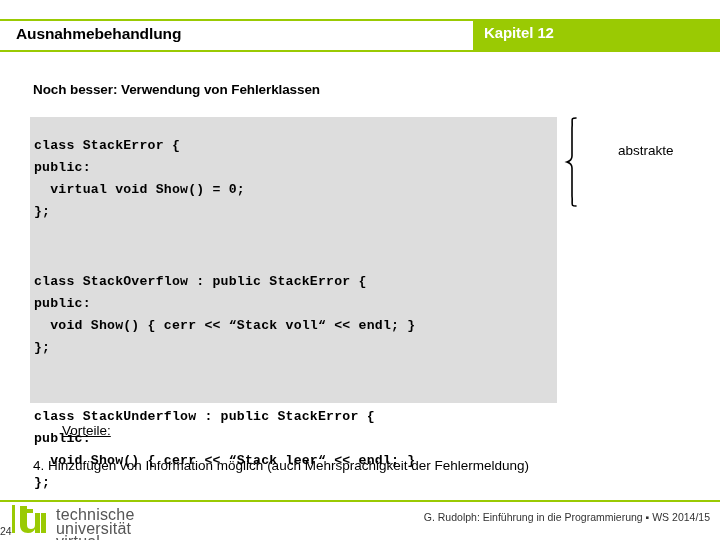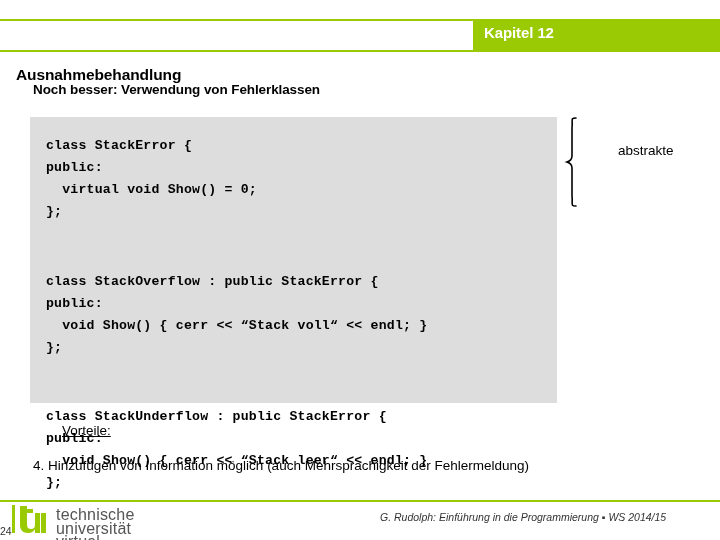--- a/index.html
+++ b/index.html
@@ -36,21 +36,20 @@
   }
   #header-title {
     position: absolute;
     left: 16px;
     top: 4px;
     font-size: 15.5px;
     font-weight: bold;
     color: #000000;
     letter-spacing: -0.1px;
     white-space: nowrap;
-    margin-top: 41px;
   }
   #header-chapter {
     position: absolute;
     left: 484px;
     top: 5px;
     font-size: 15px;
     font-weight: bold;
     color: #ffffff;
     white-space: nowrap;
     letter-spacing: -0.1px;
@@ -70,21 +69,21 @@
 
   
   #code-block {
     position: absolute;
     left: 30px;
     top: 117px;
     width: 527px;
     height: 286px;
     background: #DDDDDD;
     box-sizing: border-box;
-    padding: 5px 0 0 16px;
+    padding: 5px 0 0 4px;
   }
   .code-group {
     font-family: "Liberation Mono", "DejaVu Sans Mono", monospace;
     font-size: 13.2px;
     font-weight: bold;
     line-height: 22px;
     color: #000000;
     white-space: pre;
     letter-spacing: 0.2px;
   }
@@ -166,25 +165,24 @@
     font-size: 16px;
     line-height: 13.5px;
     color: #555555;
     letter-spacing: 0.2px;
   }
   #footer-citation {
     position: absolute;
     left: 380px;
     top: 511px;
     width: 330px;
-    text-align: left;
+    text-align: right;
     font-size: 10.5px;
     color: #333333;
     white-space: nowrap;
-    font-style: italic;
   }
   #footer-pagenum {
     position: absolute;
     left: 0;
     top: 525px;
     width: 712px;
     text-align: left;
     font-size: 10.5px;
     color: #333333;
   }

